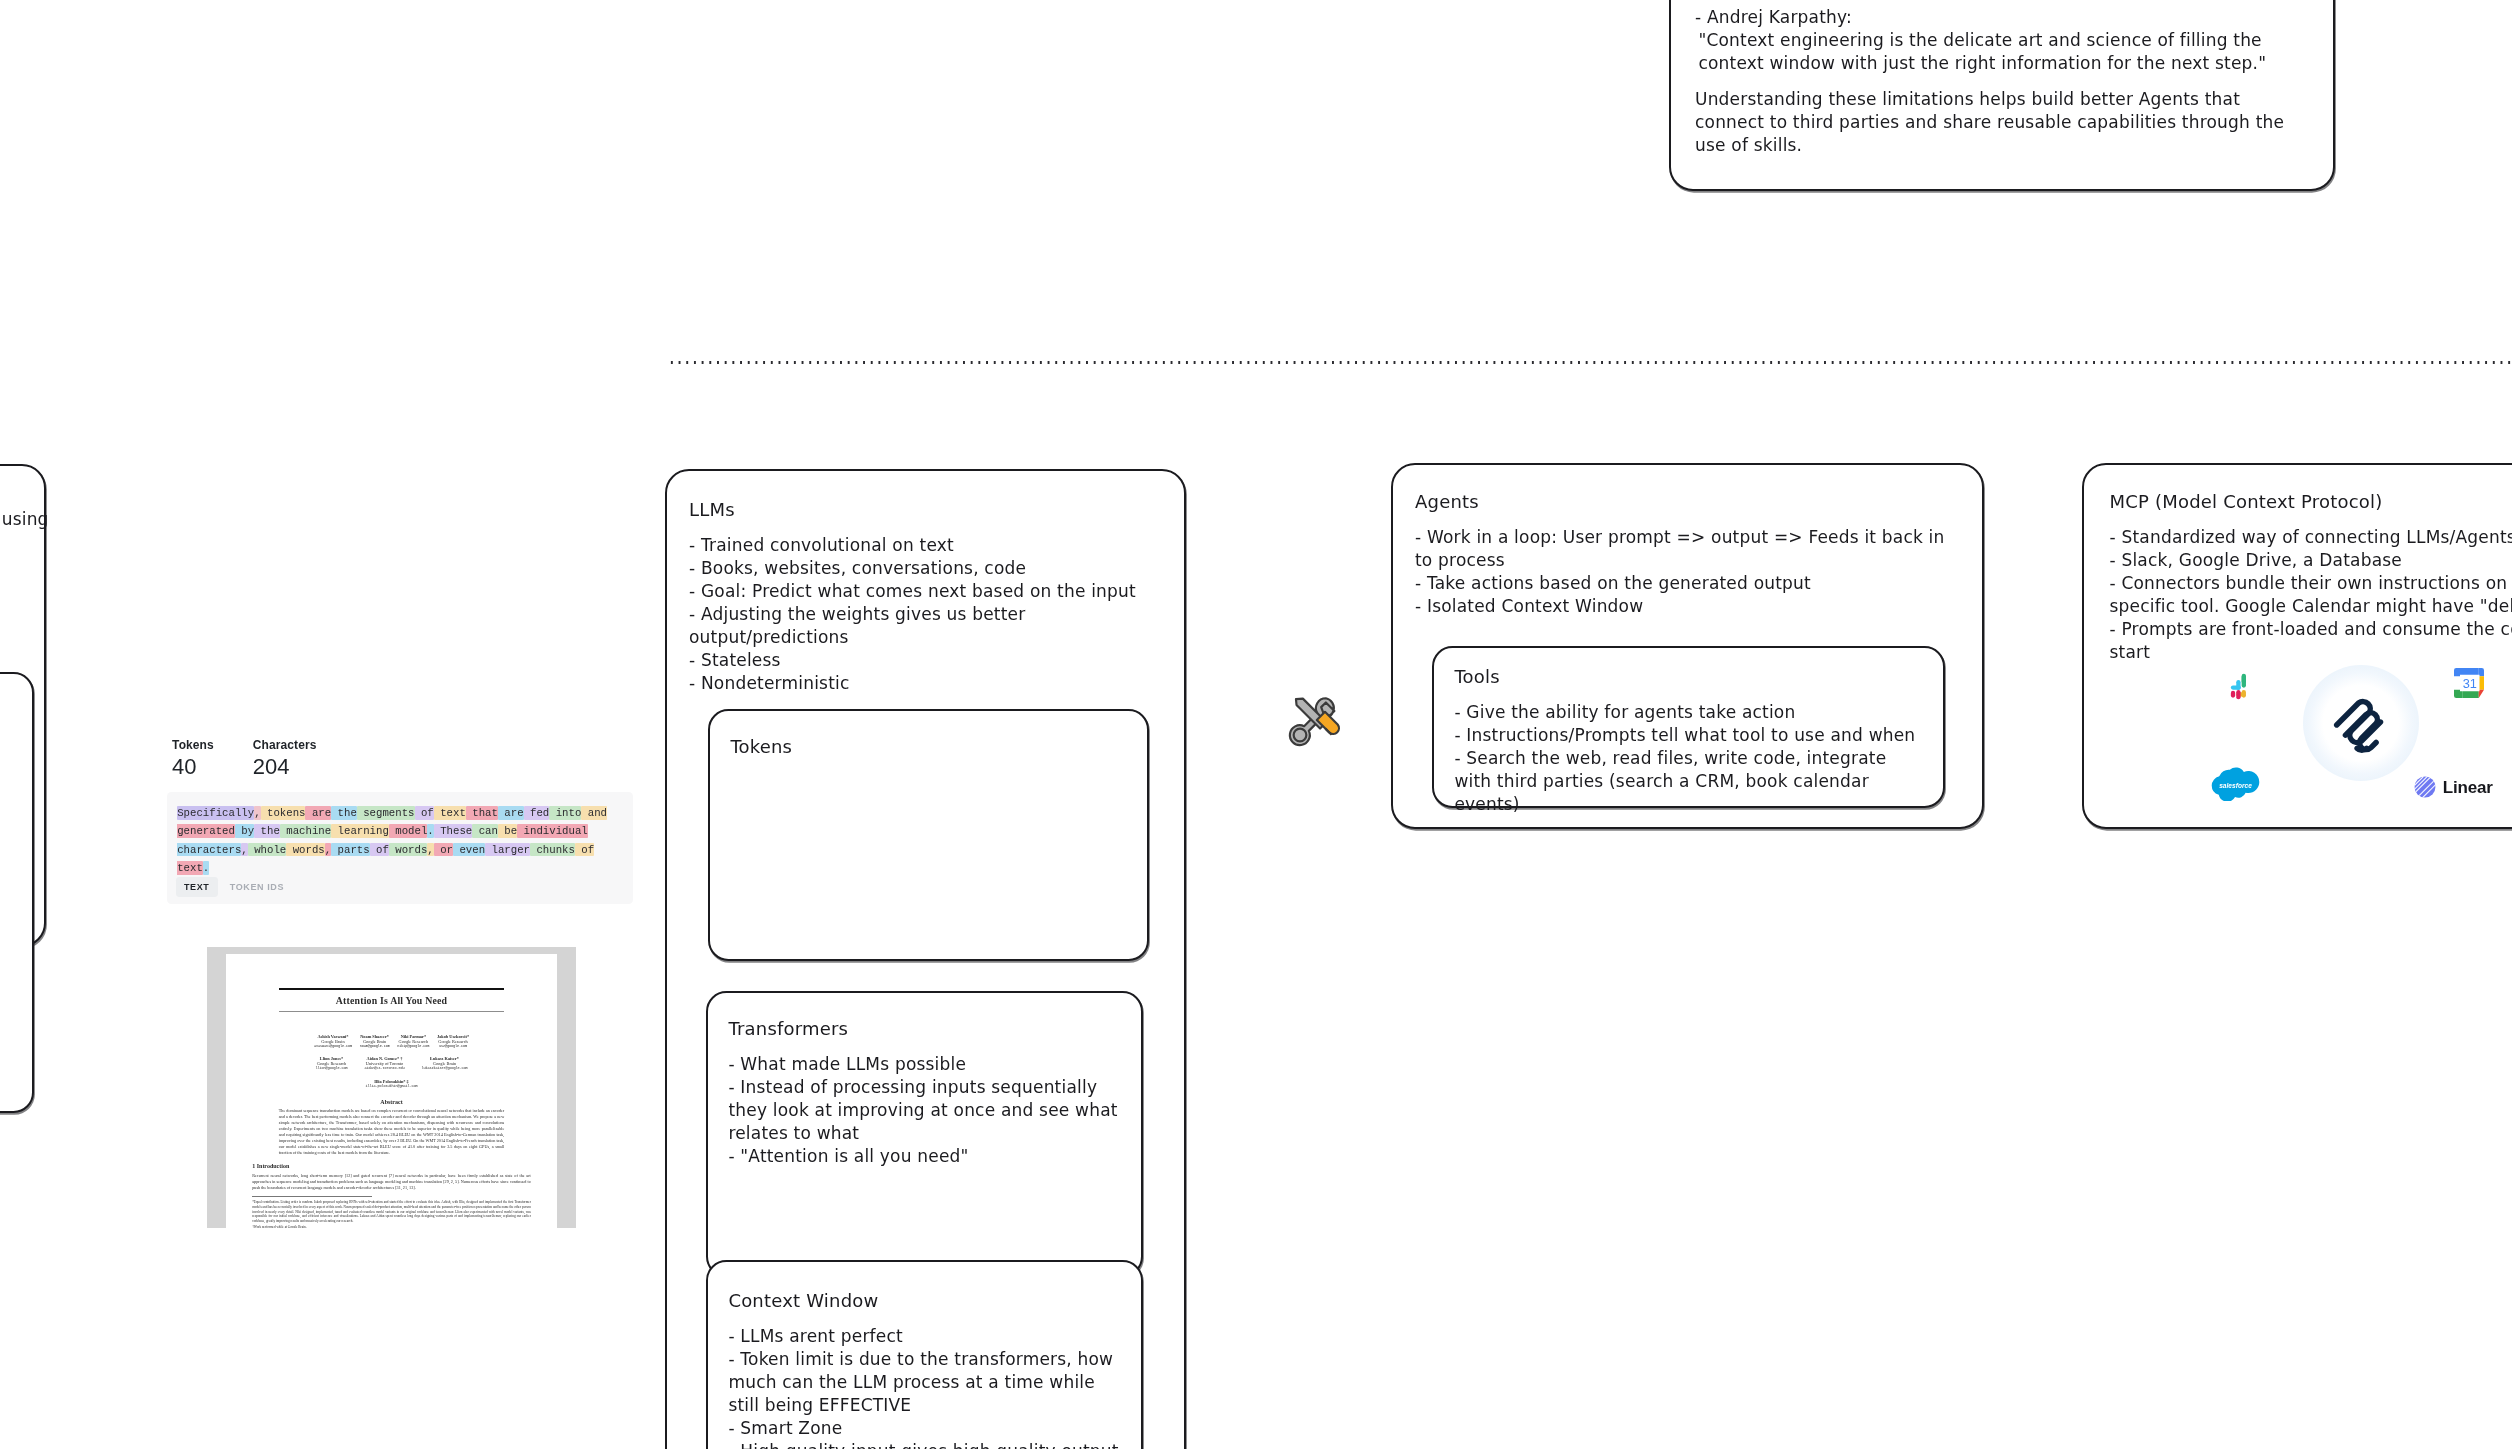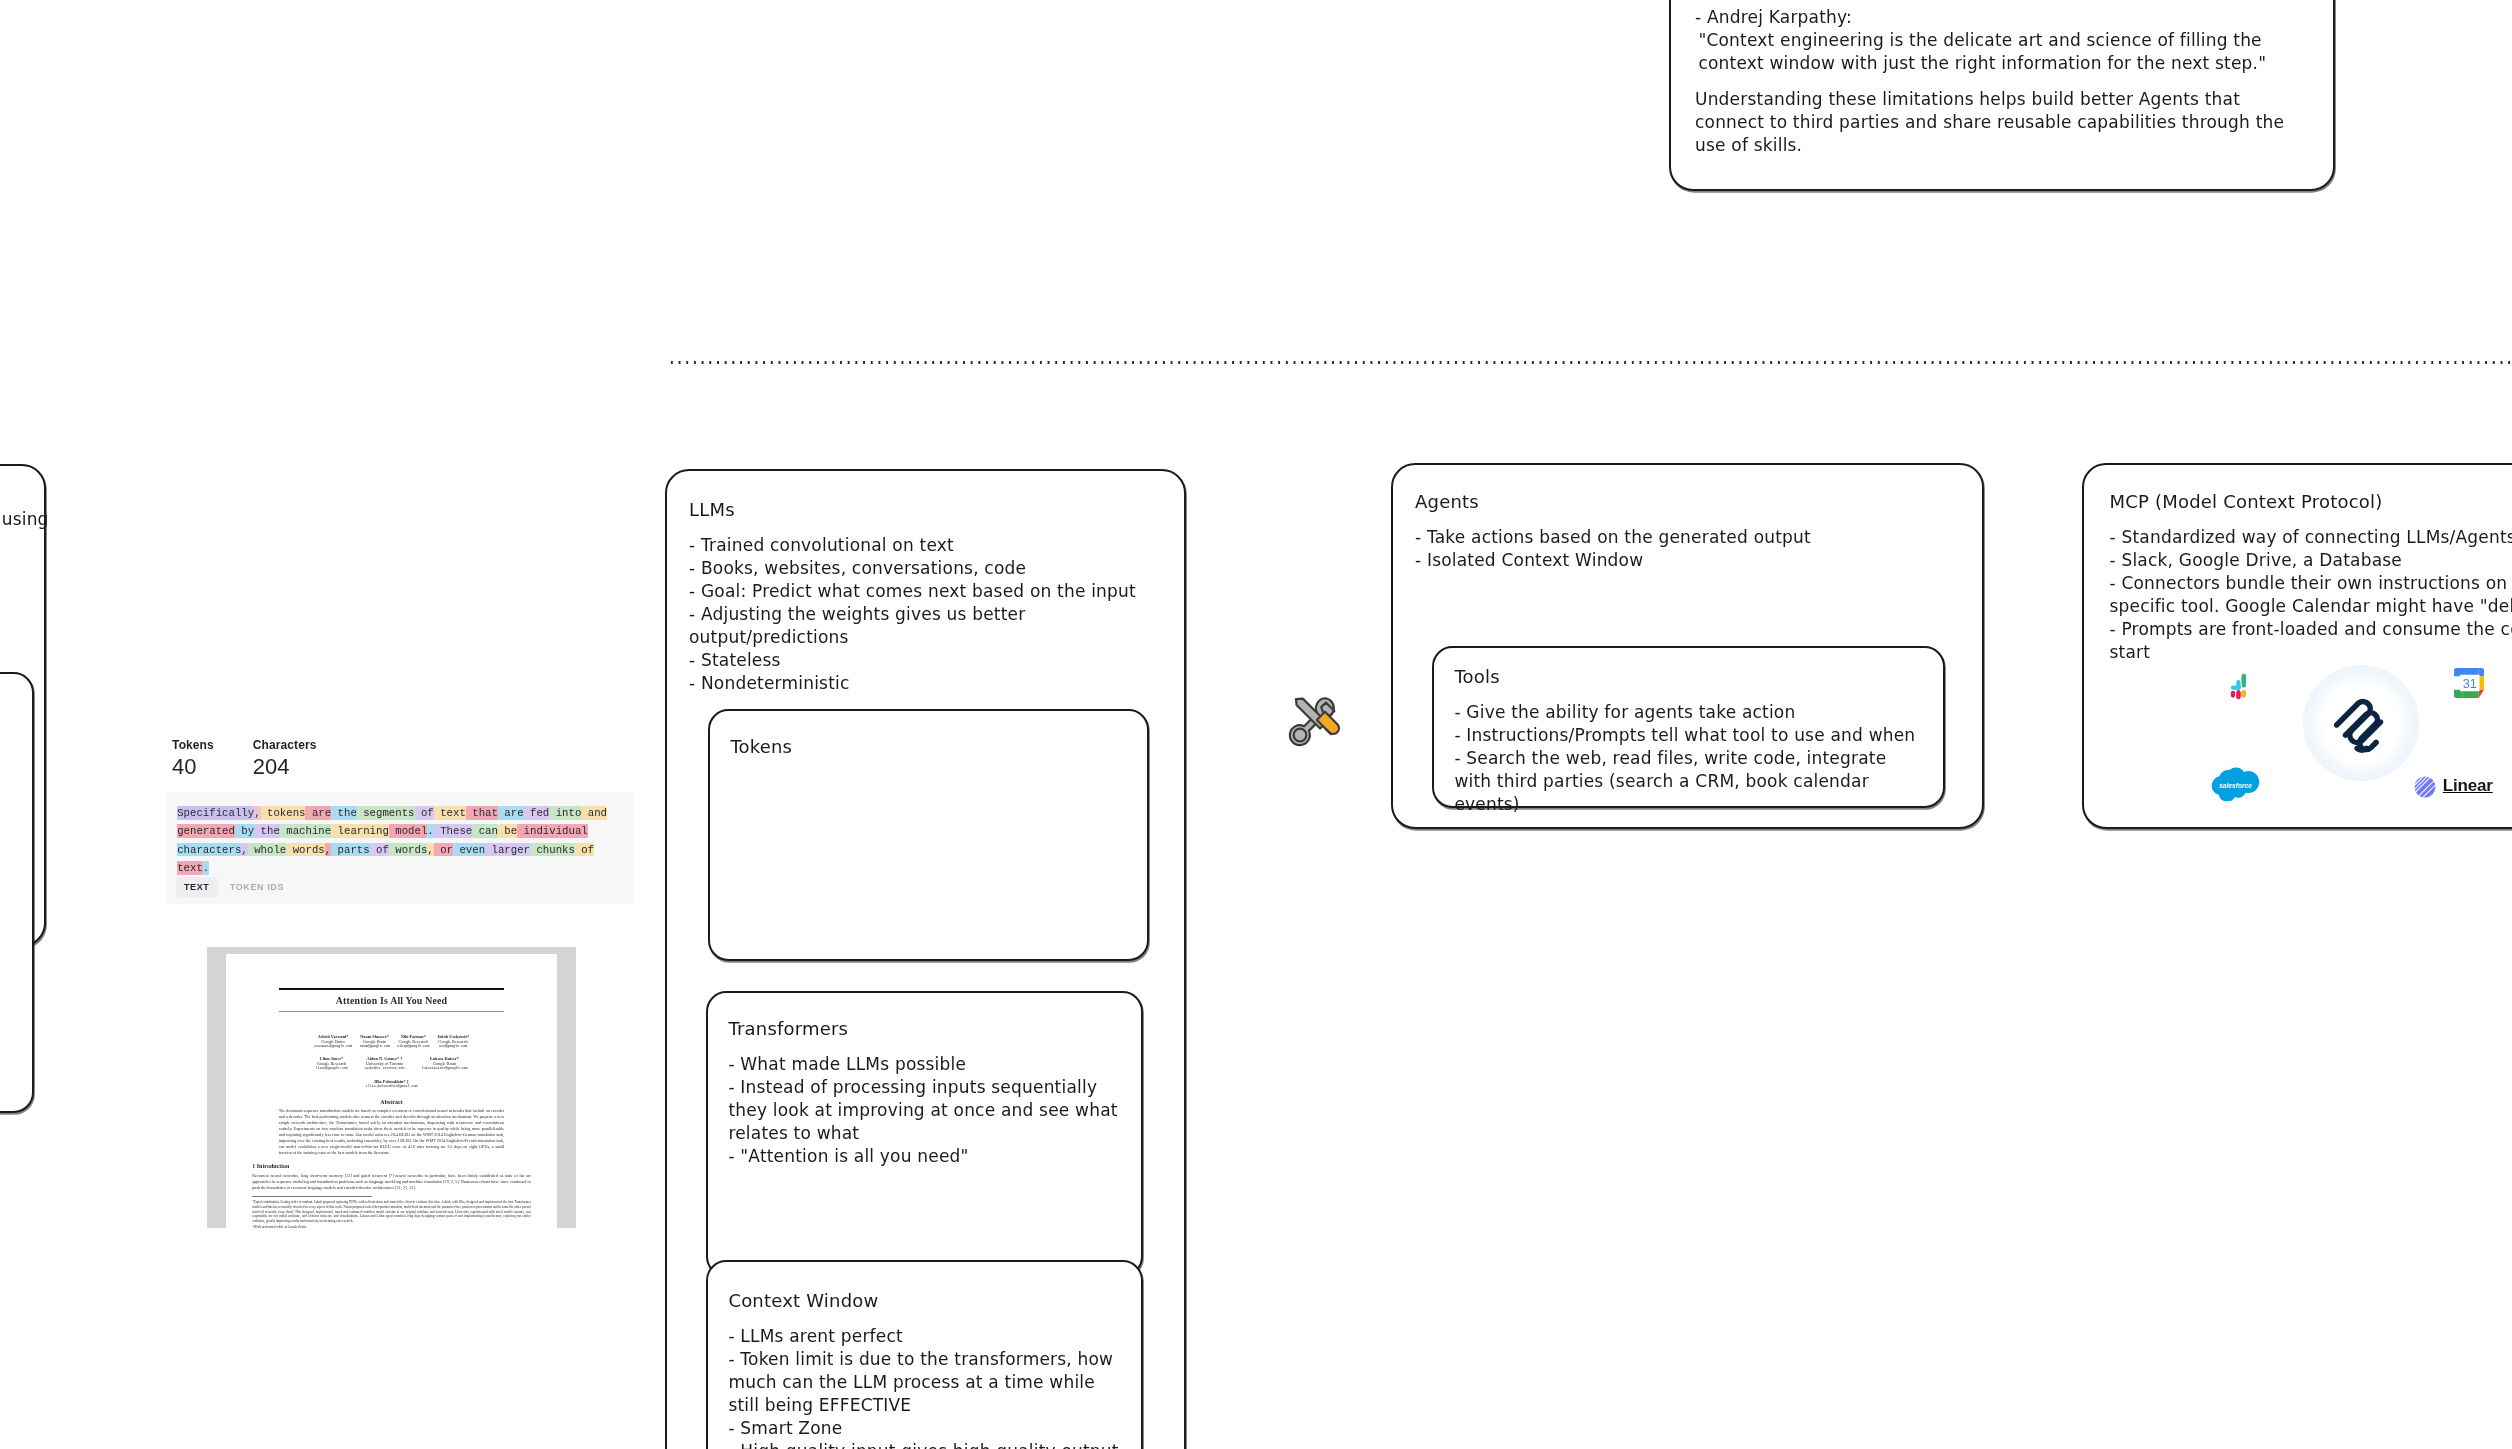--- a/index.html
+++ b/index.html
@@ -231,21 +231,21 @@
     border-radius: 50%;
     background:
       radial-gradient(circle at 50% 50%, #ffffff 0 46%, #f1f7fd 62%, #eaf3fb 76%, rgba(240,247,253,0) 100%);
   }
   #logo-mark { left: 2325px; top: 687px; width: 73px; height: 73px; }
   #logo-slack { left: 2227px; top: 670px; width: 37px; height: 37px; }
   #logo-salesforce { left: 2209px; top: 764px; width: 53px; height: 37px; }
   #logo-gcal { left: 2451px; top: 665px; width: 36px; height: 36px; }
   #logo-linear {
     left: 2414px; top: 776px;
-    display: flex; align-items: flex-start; gap: 6.8px; text-decoration: underline;
+    display: flex; align-items: flex-end; gap: 6.8px;
   }
   #logo-linear .lin-text {
     font-family: "Liberation Sans", sans-serif;
     font-weight: 700;
     font-size: 17px;
     color: #16171c;
     letter-spacing: -0.2px;
   }
 </style>
 </head>
@@ -315,20 +315,21 @@
         </div>
       </div>
     </div>
   </div>
 
   <div class="card" style="left:1391px; top:463px; width:593px; height:366px;">
     <div class="card-pad" style="top:27px;">
       <div class="hand hand-title">Agents</div>
       <div class="gap"></div>
       <div class="bullets">
+        <div class="hand hand-body">- Work in a loop: User prompt =&gt; output =&gt; Feeds it back in to process</div>
         <div class="hand hand-body">- Take actions based on the generated output</div>
         <div class="hand hand-body">- Isolated Context Window</div>
       </div>
     </div>
 
     <div class="card-inner" style="left:39px; top:181px; width:513px; height:162px;padding-left:32px;">
       <div class="card-pad" style="top:18.7px; left:20.4px; right:15.3px;">
         <div class="hand hand-title">Tools</div>
         <div class="gap"></div>
         <div class="bullets">

